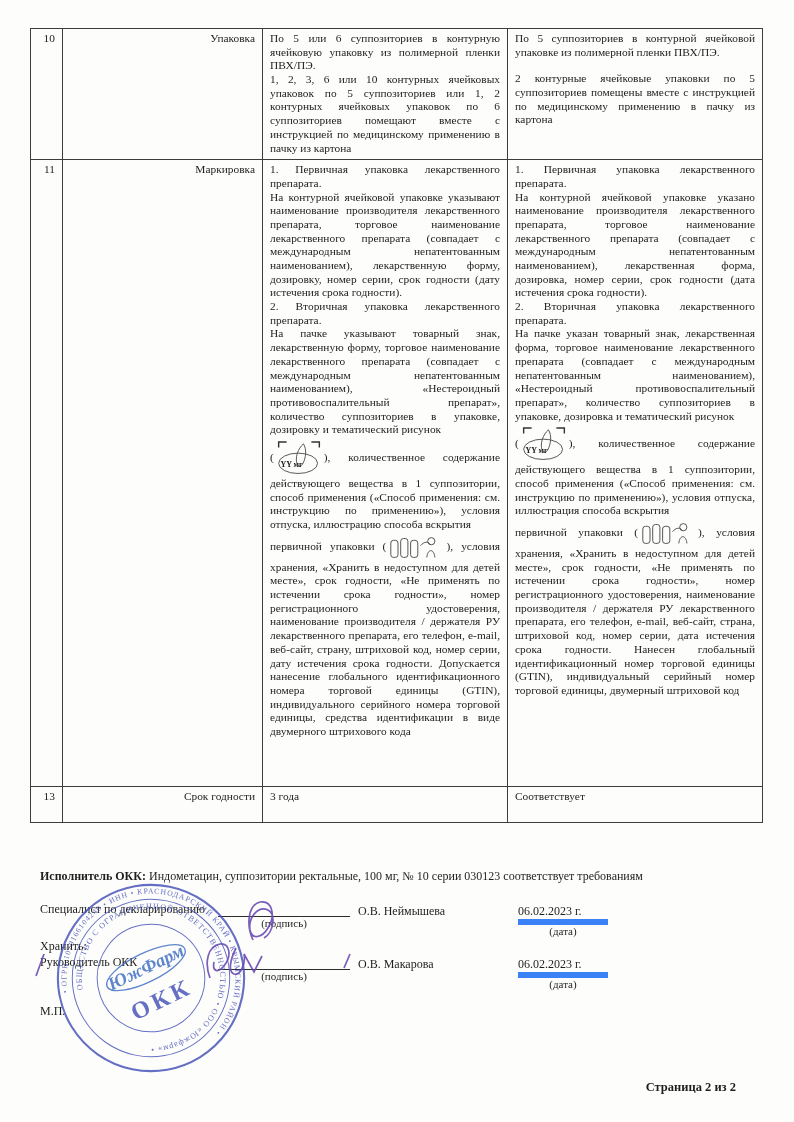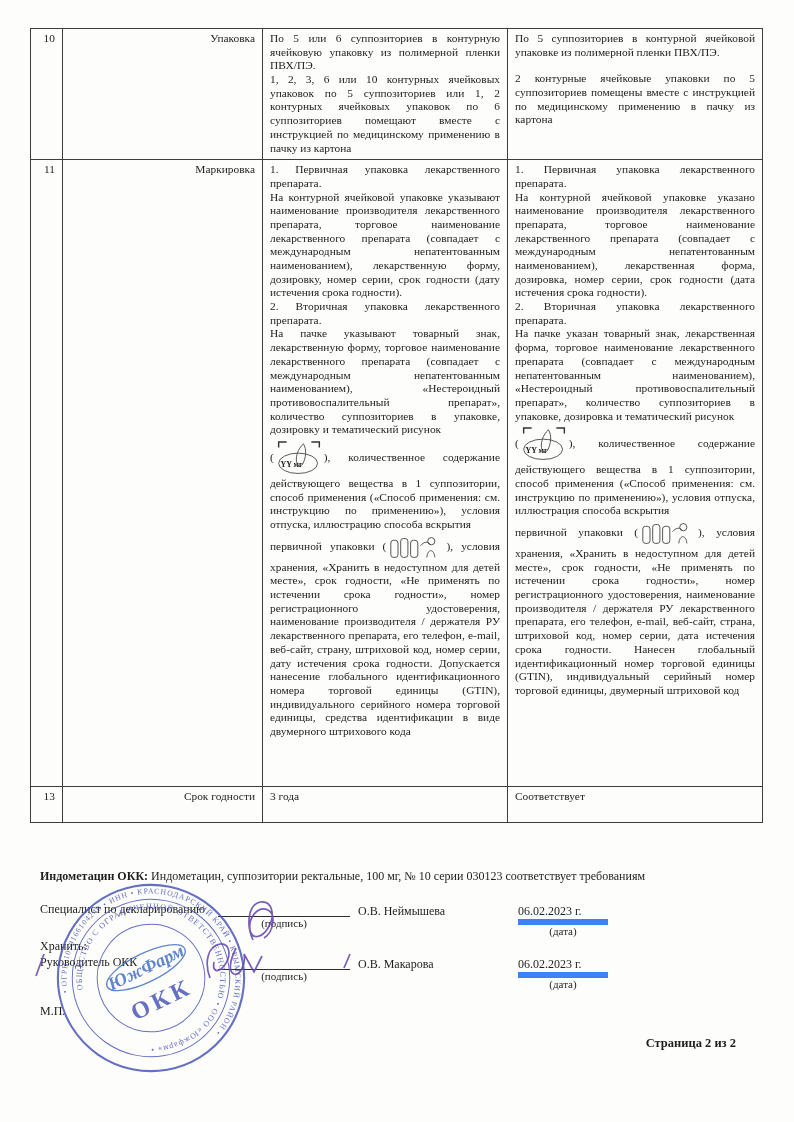--- a/index.html
+++ b/index.html
@@ -79,21 +79,21 @@
     opacity: 0.82;
     pointer-events: none;
   }
   .ink-overlay {
     position: absolute;
     left: 0; top: 0;
     pointer-events: none;
   }
   .page-footer {
     position: absolute;
-    right: 58px; top: 1036px;
+    right: 58px; top: 1080px;
     font-size: 12.5px;
     font-weight: bold;
   }
 </style>
 </head>
 <body>
 
 <table class="doc-table">
   <tbody>
 
@@ -175,21 +175,21 @@
         <div class="para">3 года</div>
       </td>
       <td class="c-res">
         <div class="para">Соответствует</div>
       </td>
     </tr>
   </tbody>
 </table>
 
 <div class="conclusion">
-  <b>Индометацин ОКК:</b><span> Индометацин, суппозитории ректальные, 100 мг, № 10 серии 030123 соответствует требованиям</span>
+  <b>Исполнитель ОКК:</b><span> Индометацин, суппозитории ректальные, 100 мг, № 10 серии 030123 соответствует требованиям</span>
 </div>
 
 <div class="sig-block">
   <div class="sig-row">
     <div>Специалист по декларированию</div>
     <div>
       <div class="sig-line"></div>
       <div class="sig-caption">(подпись)</div>
     </div>
     <div class="sig-name">О.В. Неймышева</div>

